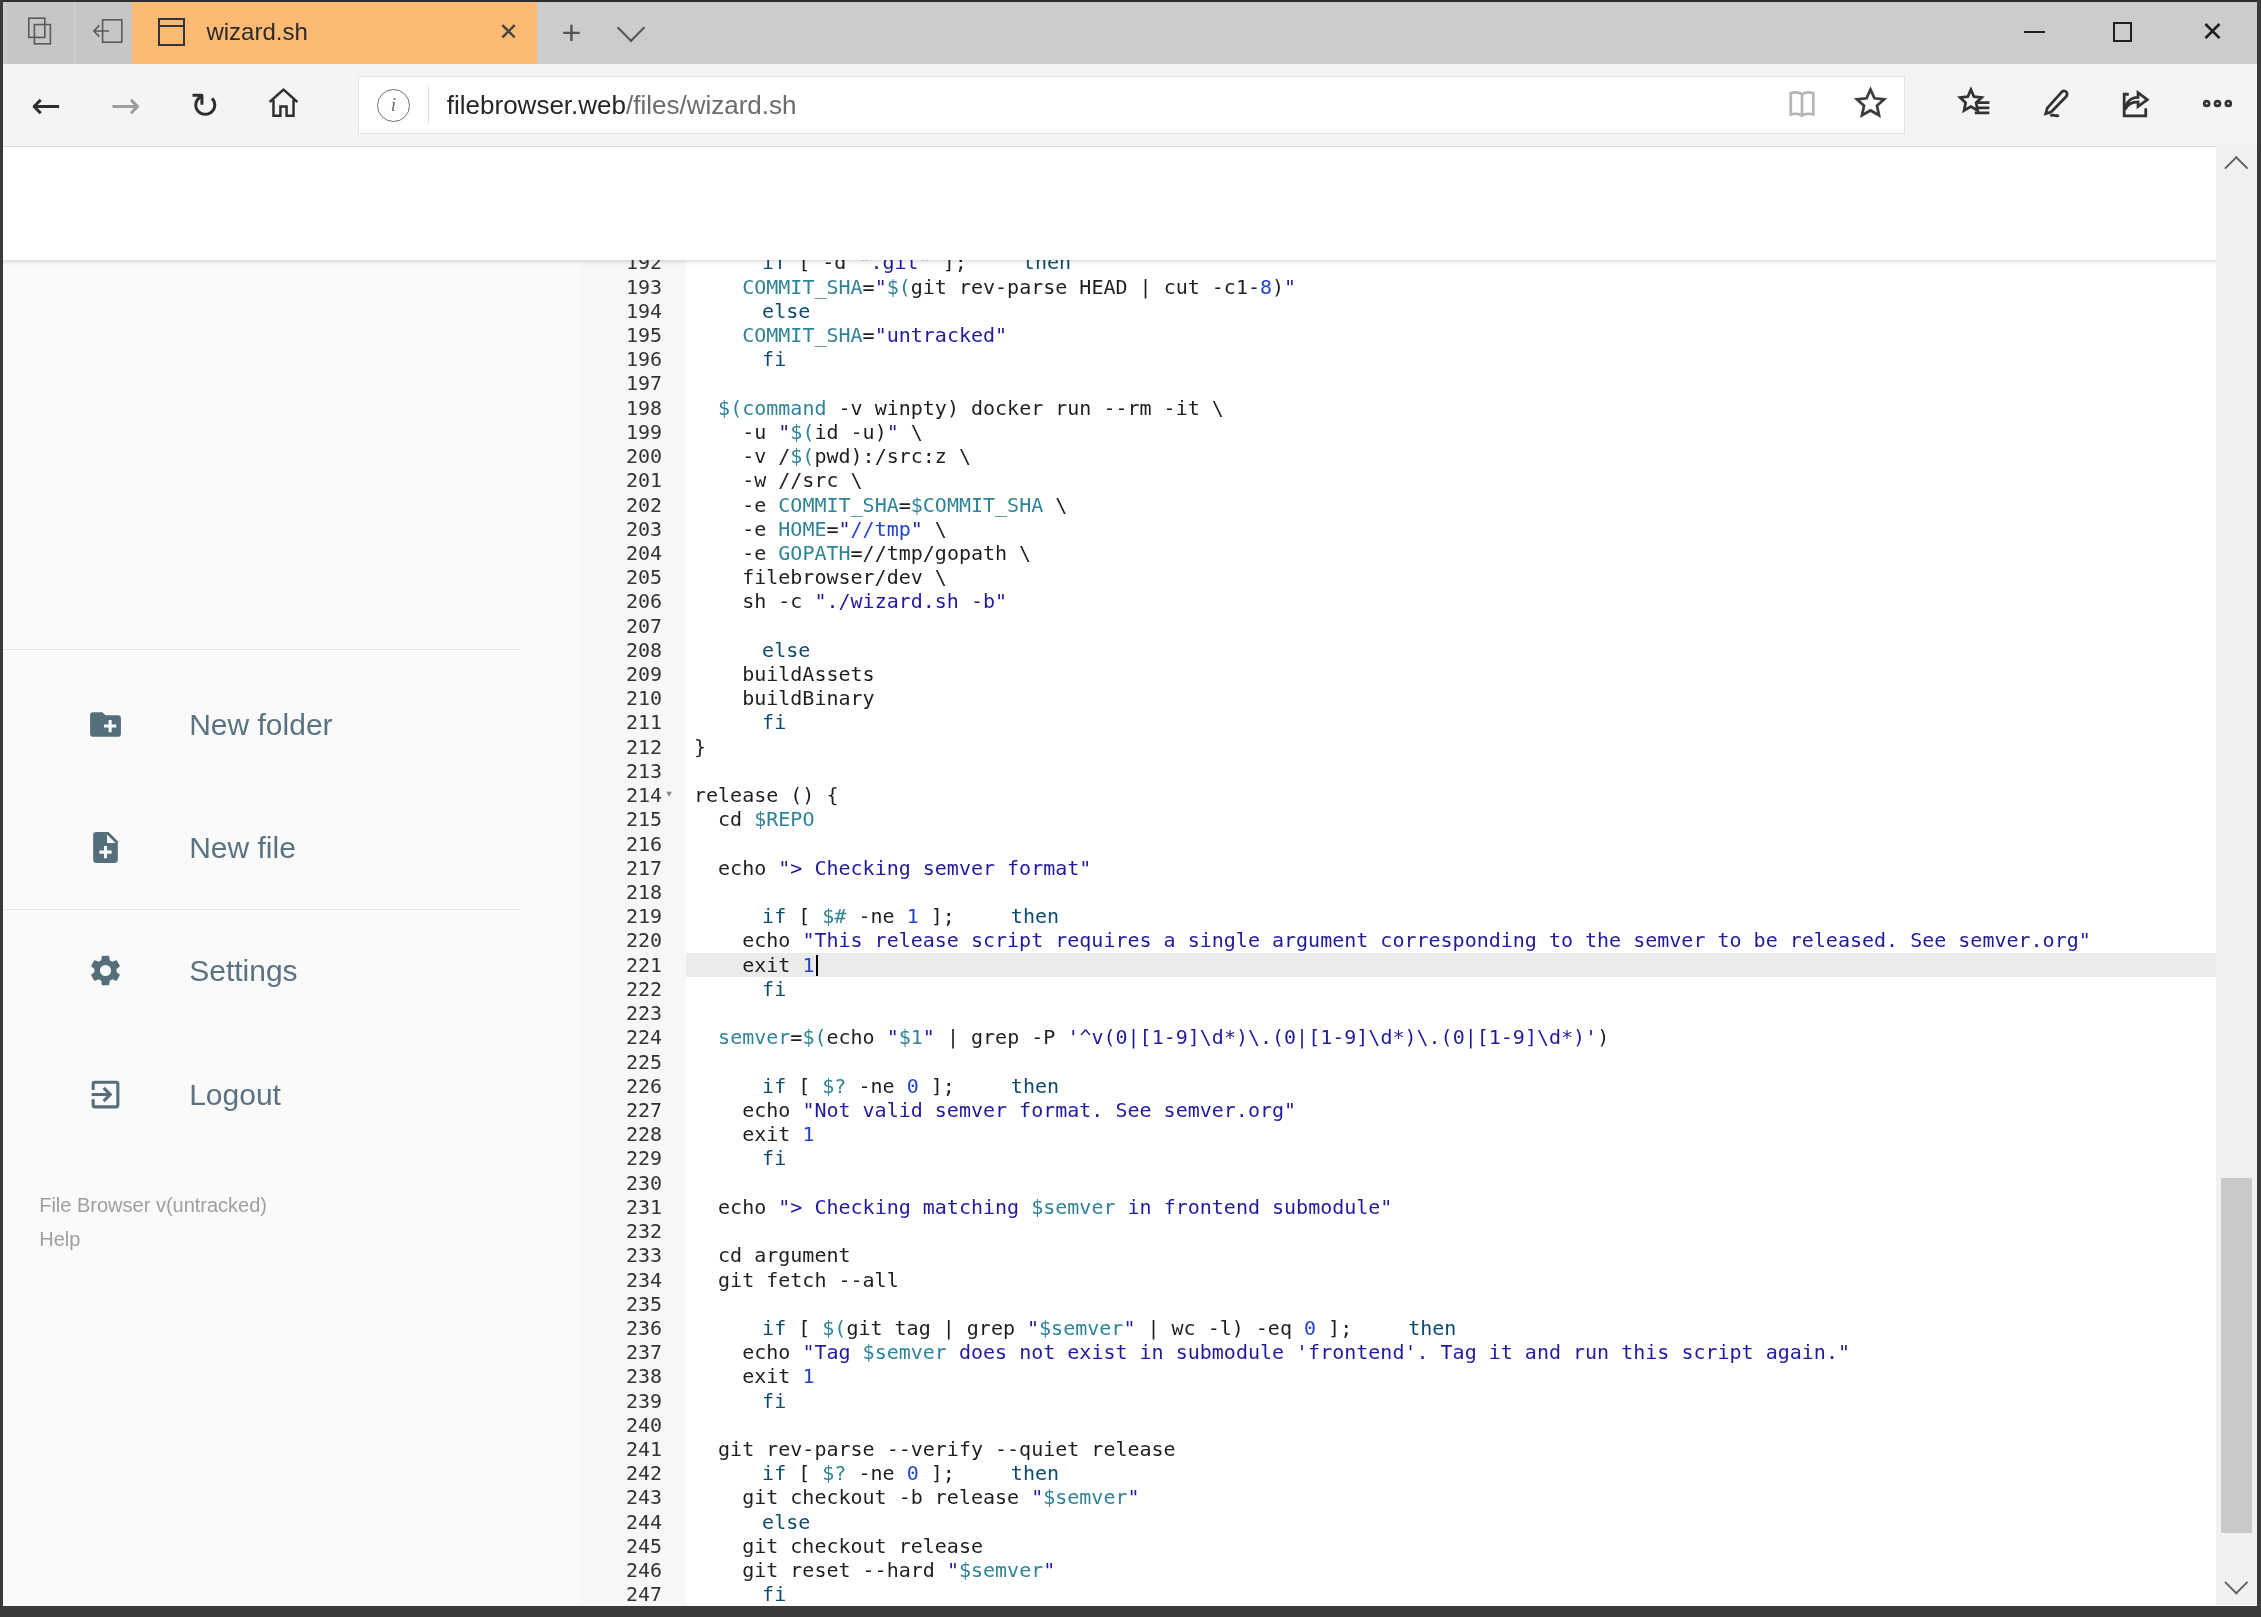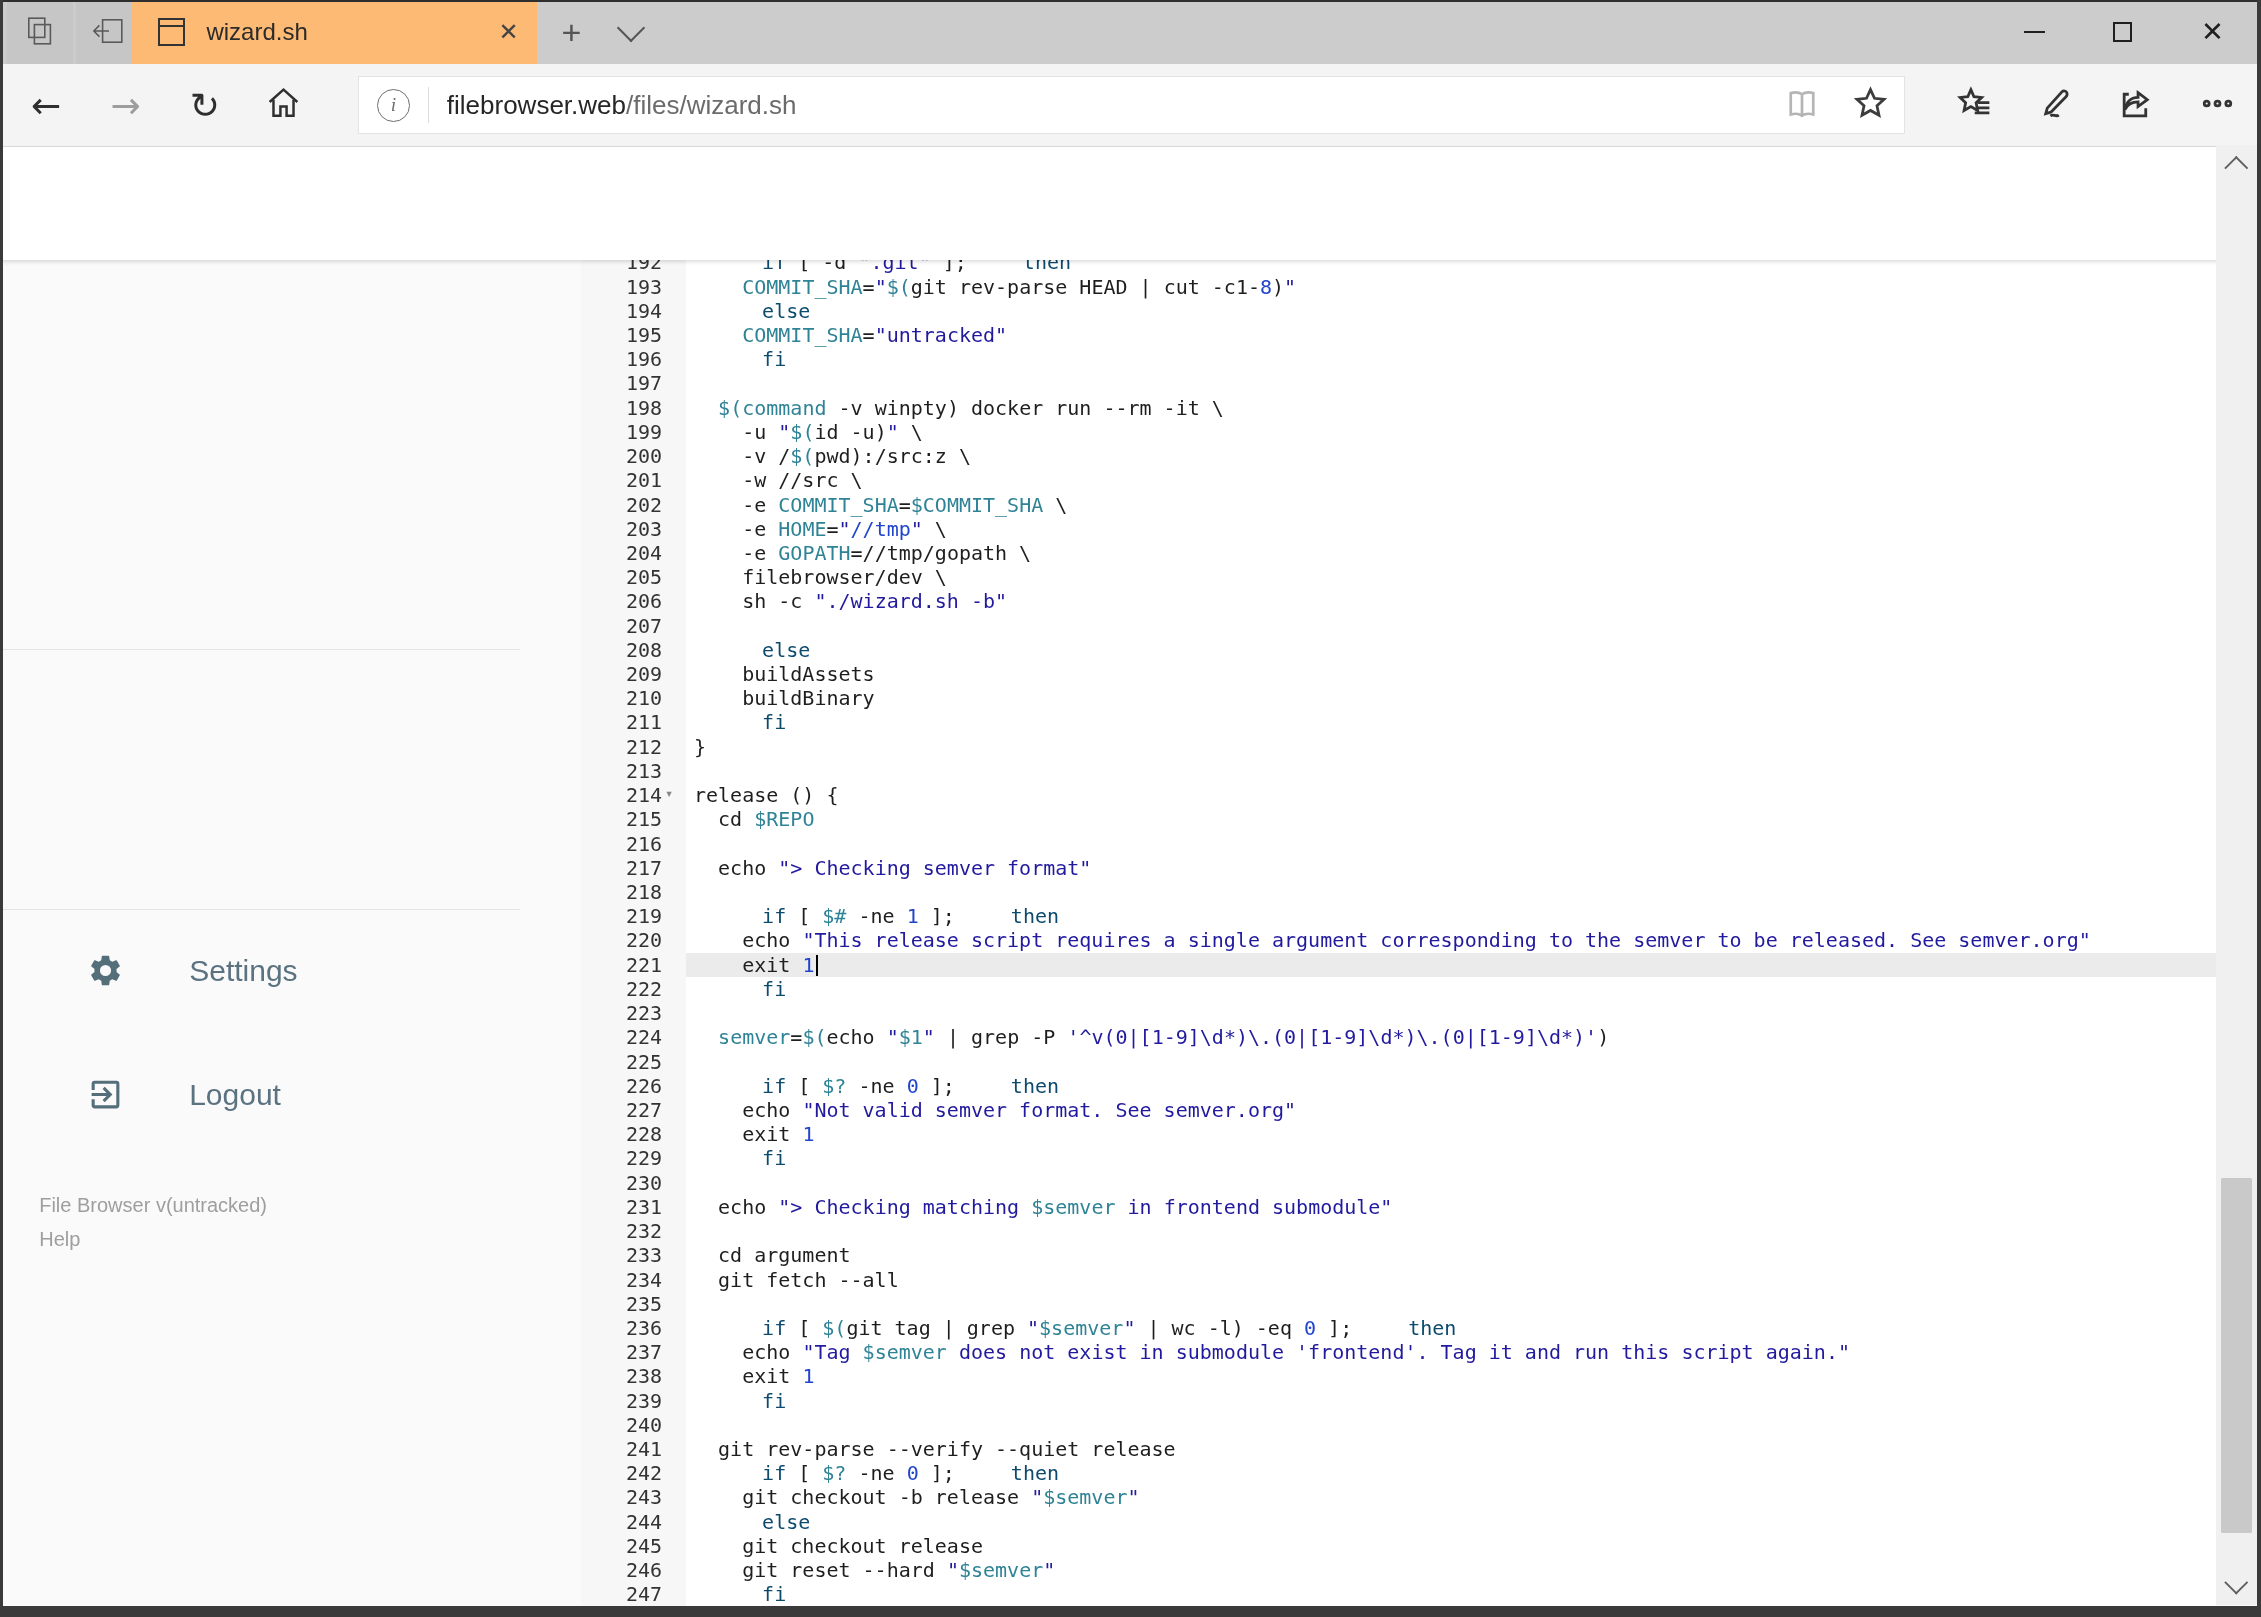--- a/index.html
+++ b/index.html
@@ -261,20 +261,32 @@
       <path d="M19 9h-4V3H9v6H5l7 7 7-7zM5 18v2h14v-2H5z"></path>
     </svg></div>
 <div class="tool-ic" style="left:2147px"><svg viewBox="0 0 24 24">
       <path d="M12 2a10 10 0 1 0 0 20 10 10 0 0 0 0-20zm1 15h-2v-6h2v6zm0-8h-2V7h2v2z"></path>
     </svg></div>
 
 <div class="main-bg"></div>
 
 <div class="sidebar">
   <div class="side-div" style="top:389px"></div>
+  <div class="side-item" style="top:420px">
+    <svg viewBox="0 0 24 24">
+        <path d="M20 6h-8l-2-2H4a2 2 0 0 0-2 2v12a2 2 0 0 0 2 2h16a2 2 0 0 0 2-2V8a2 2 0 0 0-2-2zm-1 8h-3v3h-2v-3h-3v-2h3V9h2v3h3v2z"></path>
+      </svg>
+    <span class="side-label">New folder</span>
+  </div>
+  <div class="side-item" style="top:543px">
+    <svg viewBox="0 0 24 24">
+        <path d="M14 2H6a2 2 0 0 0-2 2v16a2 2 0 0 0 2 2h12a2 2 0 0 0 2-2V8l-6-6zm2 14h-3v3h-2v-3H8v-2h3v-3h2v3h3v2zm-3-7V3.5L18.5 9H13z"></path>
+      </svg>
+    <span class="side-label">New file</span>
+  </div>
   <div class="side-div" style="top:649px"></div>
   <div class="side-item" style="top:666px">
     <svg viewBox="0 0 24 24">
         <path d="M19.14 12.94c.04-.3.06-.61.06-.94 0-.32-.02-.64-.07-.94l2.03-1.58a.49.49 0 0 0 .12-.61l-1.92-3.32a.488.488 0 0 0-.59-.22l-2.39.96c-.5-.38-1.03-.7-1.62-.94l-.36-2.54a.484.484 0 0 0-.48-.41h-3.84c-.24 0-.43.17-.47.41l-.36 2.54c-.59.24-1.13.57-1.62.94l-2.39-.96c-.22-.08-.47 0-.59.22L2.74 8.87c-.12.21-.08.47.12.61l2.03 1.58c-.05.3-.09.63-.09.94s.02.64.07.94l-2.03 1.58a.49.49 0 0 0-.12.61l1.92 3.32c.12.22.37.29.59.22l2.39-.96c.5.38 1.03.7 1.62.94l.36 2.54c.05.24.24.41.48.41h3.84c.24 0 .44-.17.47-.41l.36-2.54c.59-.24 1.13-.56 1.62-.94l2.39.96c.22.08.47 0 .59-.22l1.92-3.32c.12-.22.07-.47-.12-.61l-2.01-1.58zM12 15.6A3.6 3.6 0 1 1 12 8.4a3.6 3.6 0 0 1 0 7.2z"></path>
       </svg>
     <span class="side-label">Settings</span>
   </div>
   <div class="side-item" style="top:790px">
     <svg viewBox="0 0 24 24">
         <path d="M10.09 15.59L11.5 17l5-5-5-5-1.41 1.41L12.67 11H3v2h9.67l-2.58 2.59zM19 3H5a2 2 0 0 0-2 2v4h2V5h14v14H5v-4H3v4a2 2 0 0 0 2 2h14a2 2 0 0 0 2-2V5a2 2 0 0 0-2-2z"></path>

